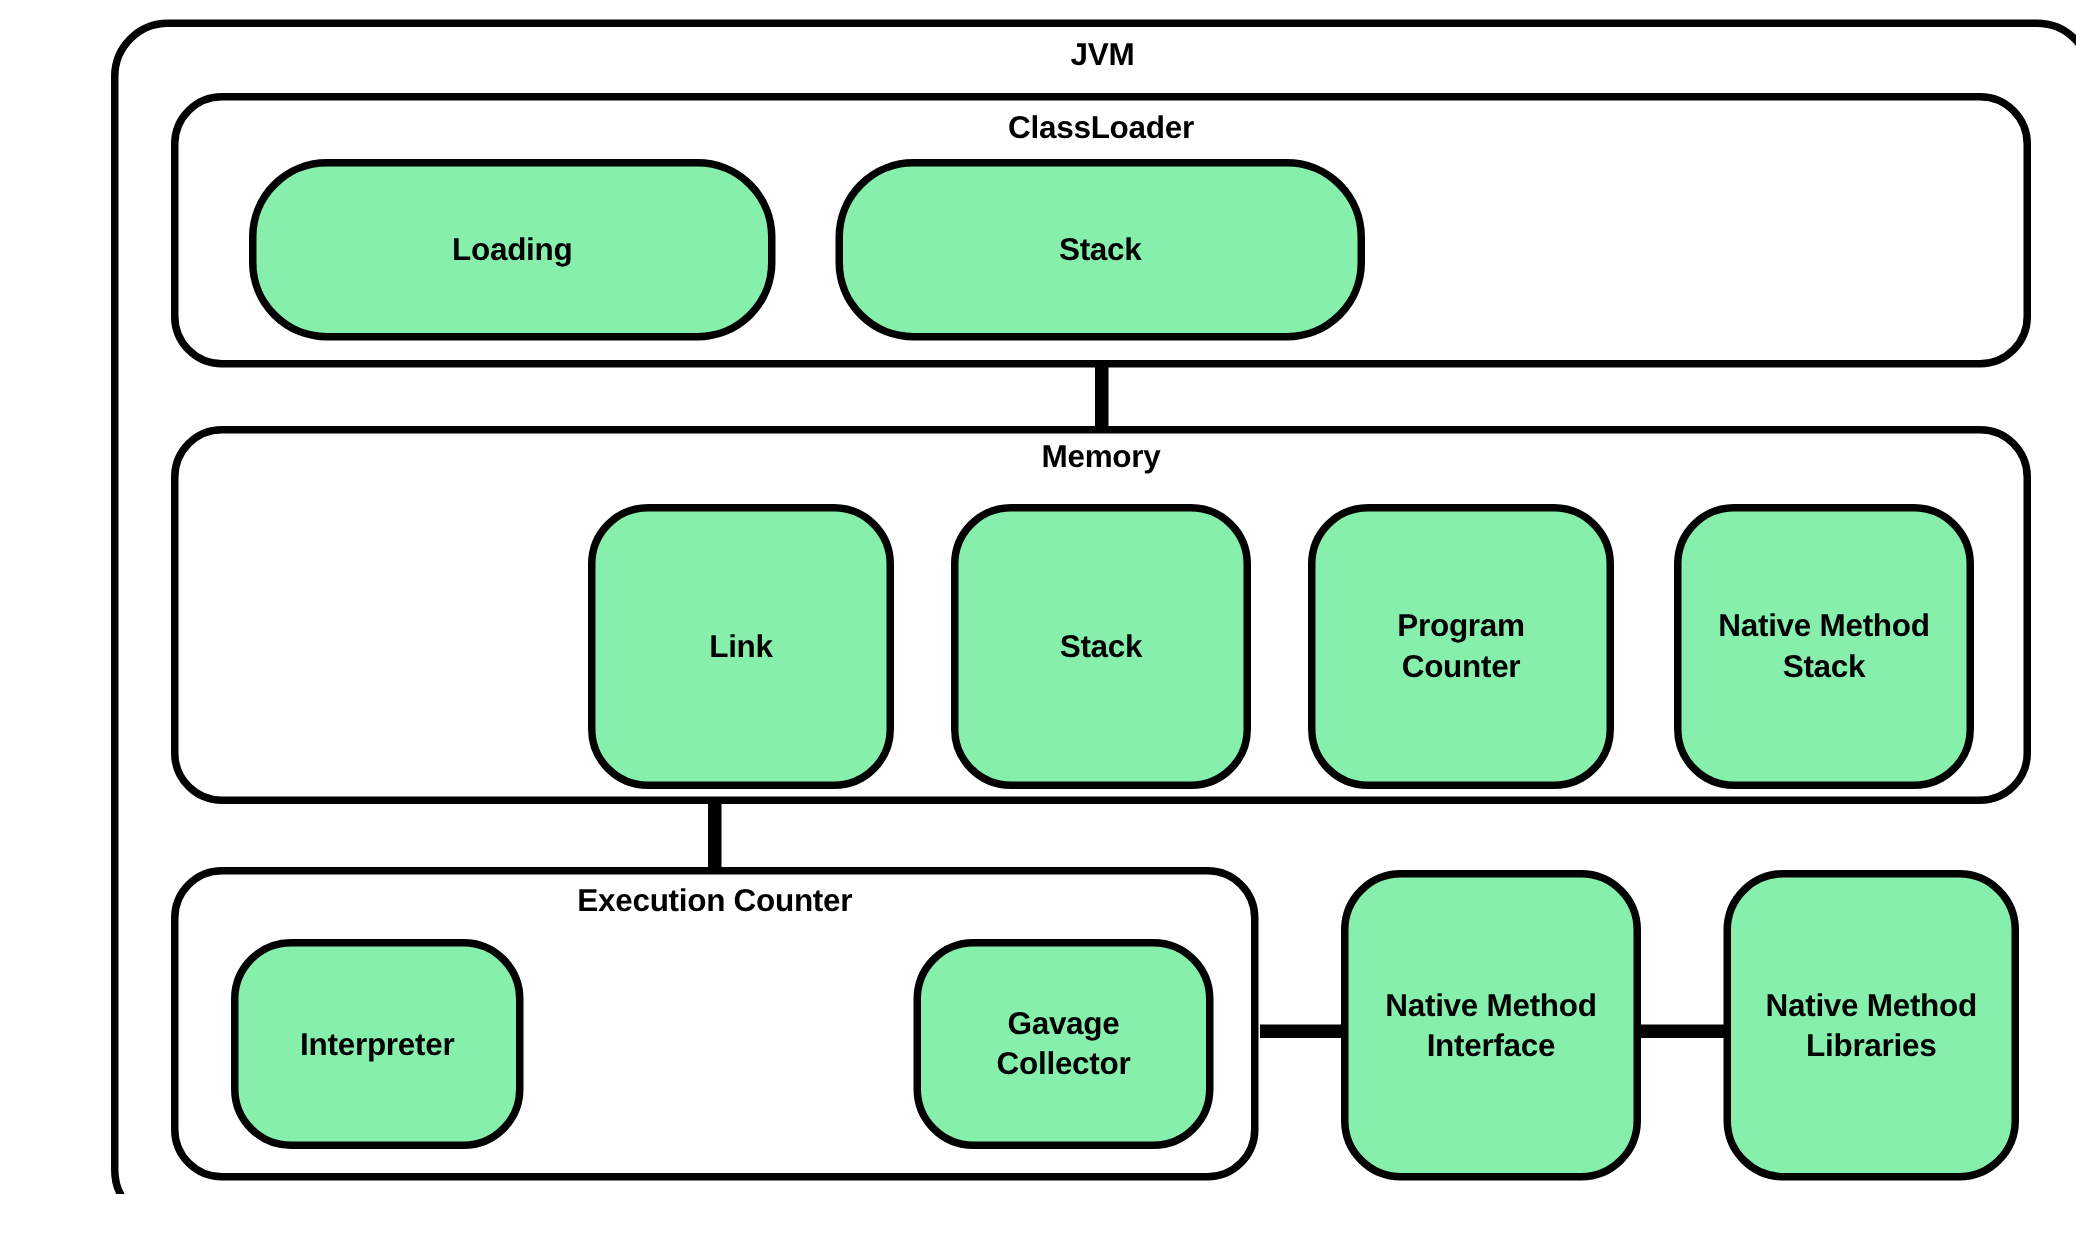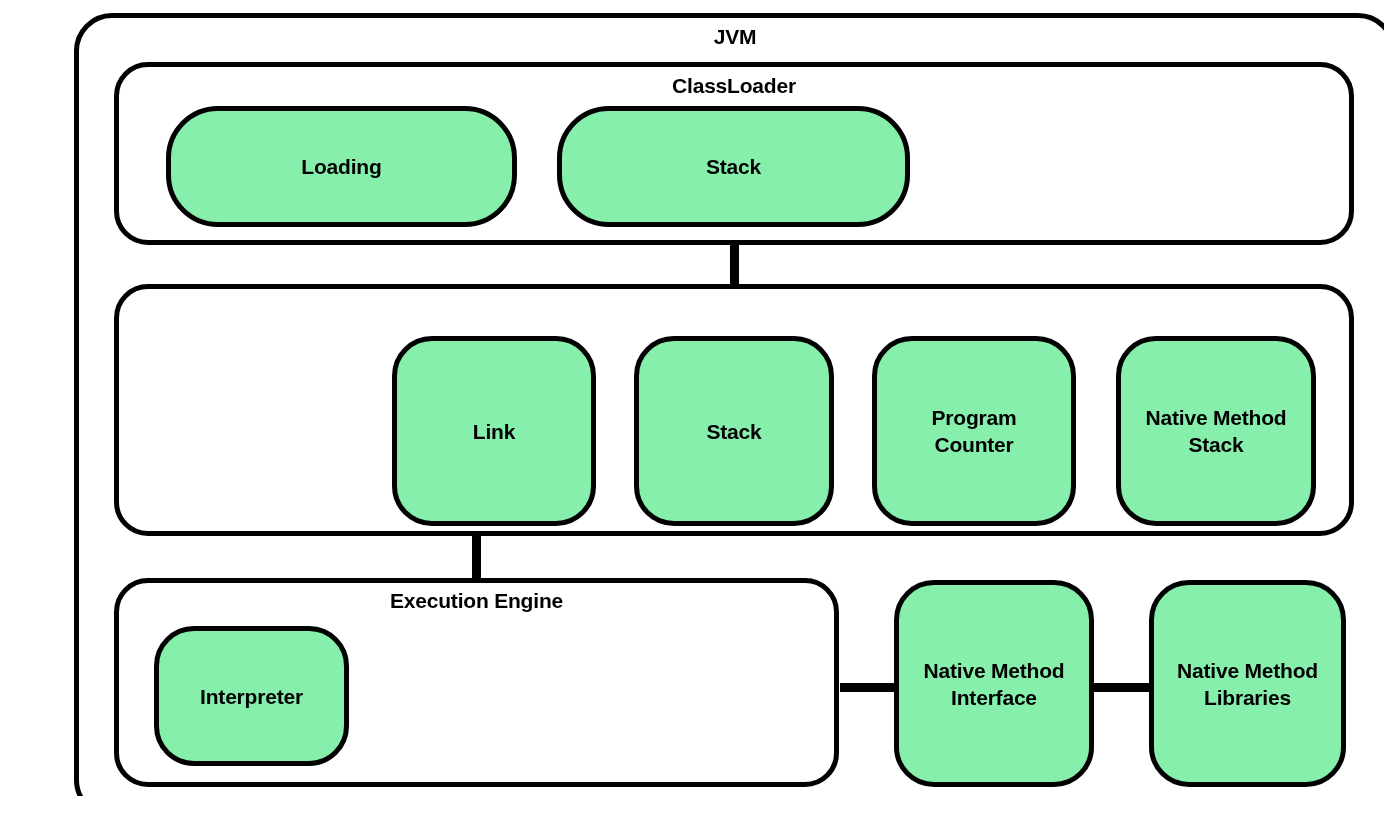--- a/index.html
+++ b/index.html
@@ -124,32 +124,34 @@
 
   <div class="box shell-group shell-classloader"></div>
   <div class="group-title title-classloader">ClassLoader</div>
 
   <div class="node node-pill n-loading">Loading</div>
   <div class="node node-pill n-link">Stack</div>
 
   <div class="conn conn-v c-cl-mem"></div>
 
   <div class="box shell-group shell-memory"></div>
+  <div class="group-title title-memory">Memory</div>
 
   <div class="node node-mem n-heap">Link</div>
   <div class="node node-mem n-stack">Stack</div>
   <div class="node node-mem n-pc">Program<br>Counter</div>
   <div class="node node-mem n-nmstack">Native Method<br>Stack</div>
 
   <div class="conn conn-v c-mem-exec"></div>
 
   <div class="box shell-group shell-exec"></div>
-  <div class="group-title title-exec">Execution Engine</div>
+  <div class="group-title title-exec">Execution Counter</div>
 
   <div class="node node-exec n-interp">Interpreter</div>
+  <div class="node node-exec n-gc">Gavage<br>Collector</div>
 
   <div class="conn conn-h c-gc-nmi"></div>
 
   <div class="node node-native n-nmi">Native Method<br>Interface</div>
 
   <div class="conn conn-h c-nmi-nml"></div>
 
   <div class="node node-native n-nml">Native Method<br>Libraries</div>
 
 </div>

